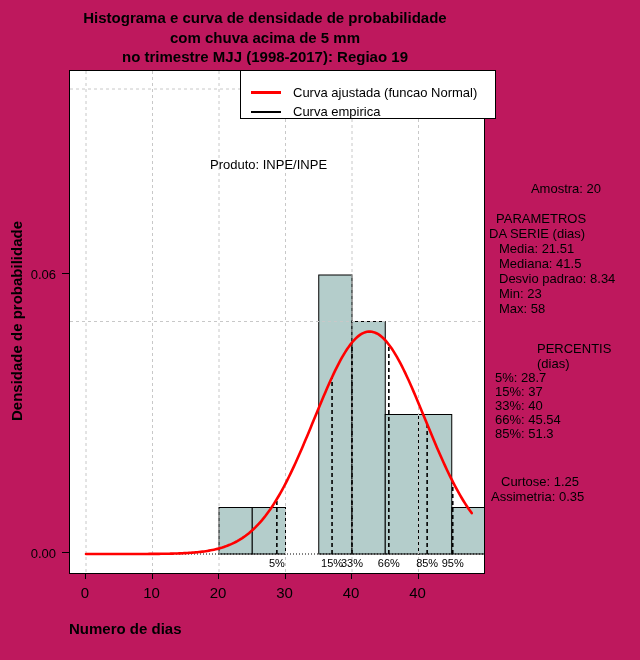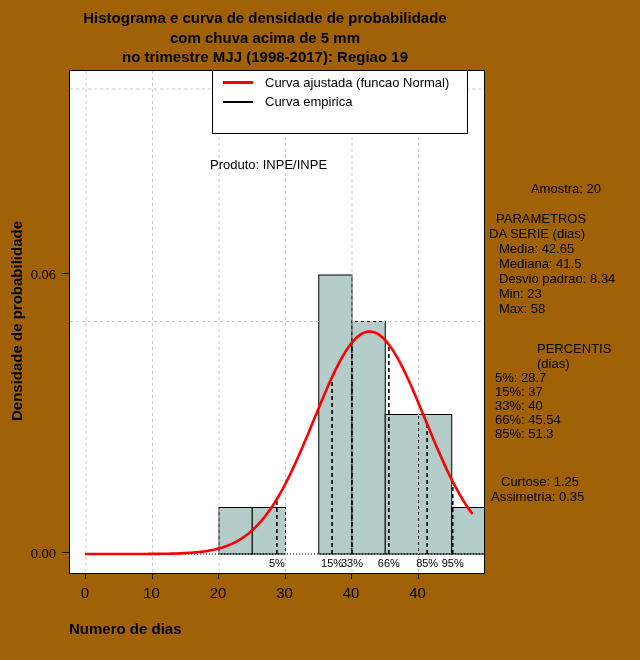--- a/index.html
+++ b/index.html
@@ -1,32 +1,32 @@
 <!DOCTYPE html>
 <html><head>
 <meta charset="utf-8">
 <style>
   html,body{margin:0;padding:0;background:#fff;}
   .root{
-    position:relative;width:640px;height:660px;background:#a16207;overflow:hidden;
+    position:relative;width:640px;height:660px;background:#be185d;overflow:hidden;
     font-family:"Liberation Sans","DejaVu Sans",sans-serif;color:#000;
   }
   .title{
     position:absolute;top:8px;left:30px;width:470px;text-align:center;
     font-weight:bold;font-size:15px;line-height:19.5px;
   }
   .plot{
     position:absolute;left:69px;top:70px;width:414px;height:502px;
     border:1px solid #000;background:#fff;
   }
   .plot svg{position:absolute;left:0;top:0;}
   .watermark{position:absolute;left:140px;top:86px;font-size:13px;white-space:nowrap;}
   .legend{
-    position:absolute;left:212px;top:70px;width:256px;height:64px;
-    border:1px solid #000;background:#fff;box-sizing:border-box;padding-top:2px;
+    position:absolute;left:240px;top:70px;width:256px;height:49px;
+    border:1px solid #000;background:#fff;box-sizing:border-box;padding-top:12px;
   }
   .lrow{display:flex;align-items:center;height:19px;padding-left:10px;}
   .lline{width:30px;height:3px;margin-right:12px;flex:0 0 30px;}
   .ltext{font-size:13px;white-space:nowrap;}
   .xlab{position:absolute;left:69px;top:620px;width:414px;font-weight:bold;font-size:15px;}
   .ylab{
     position:absolute;left:0;top:0;width:502px;height:20px;text-align:center;
     font-weight:bold;font-size:15px;transform-origin:0 0;
     transform:rotate(-90deg) translate(-572px,8px);
   }
@@ -123,21 +123,21 @@
       <div class="xtick-label" style="left: 417.5px;">40</div>
     </div>
 
   <div class="xlab">Numero de dias</div>
 
   <div class="stats">
     <div class="s-amostra">Amostra: 20</div>
     <div class="s-h1">PARAMETROS</div>
     <div class="s-h2">DA SERIE (dias)</div>
     <div>
-        <div class="s-item">Media: 42.65</div>
+        <div class="s-item">Media: 21.51</div>
         <div class="s-item">Mediana: 41.5</div>
         <div class="s-item">Desvio padrao: 8.34</div>
         <div class="s-item">Min: 23</div>
         <div class="s-item">Max: 58</div>
       </div>
     <div class="s-ph">PERCENTIS (dias)</div>
     <div>
         <div class="s-item2">5%: 28.7</div>
         <div class="s-item2">15%: 37</div>
         <div class="s-item2">33%: 40</div>

